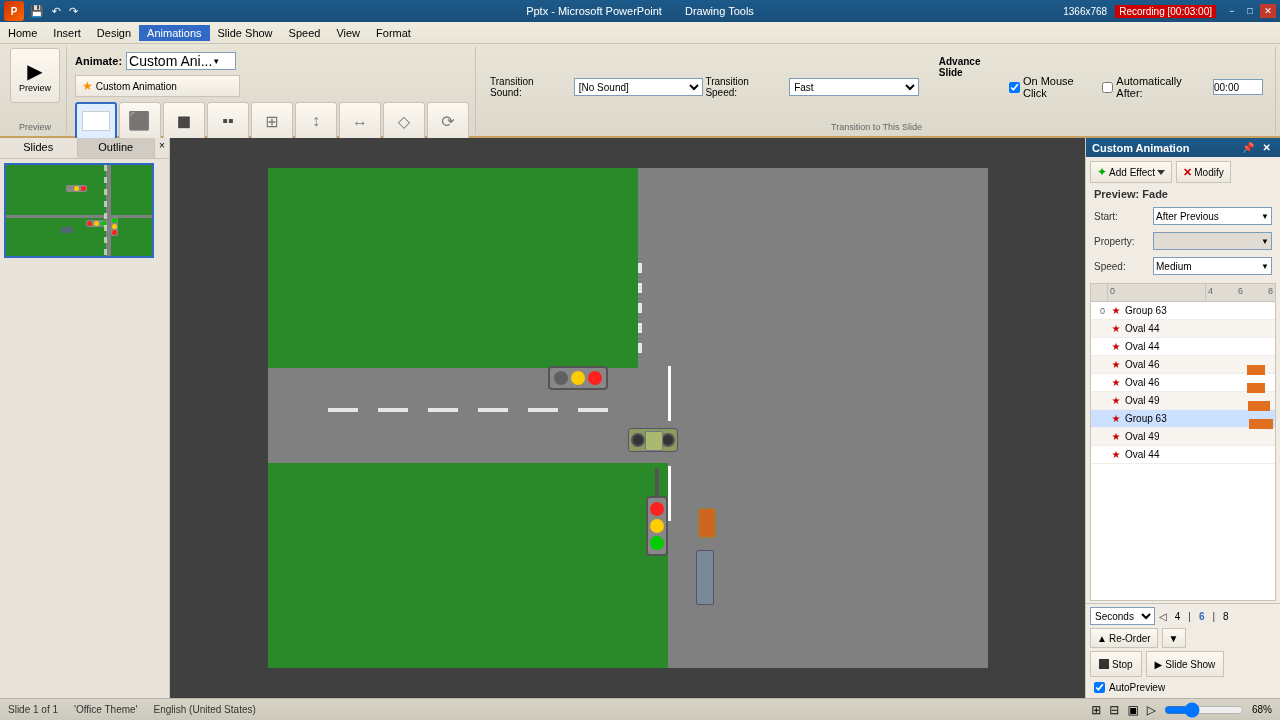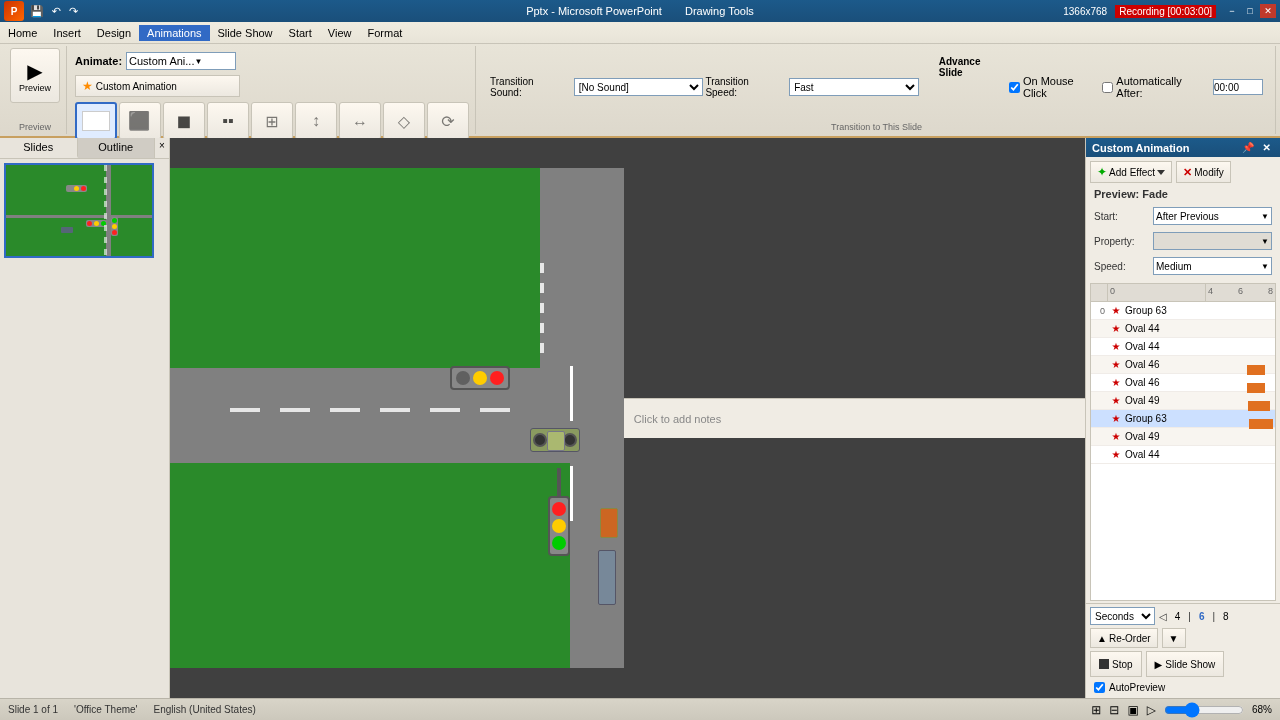--- a/index.html
+++ b/index.html
@@ -156,42 +156,42 @@
     <div class="title-btn close-btn">✕</div>
   </div>
 </div>
 
 <div id="menubar">
   <div class="menu-item">Home</div>
   <div class="menu-item">Insert</div>
   <div class="menu-item">Design</div>
   <div class="menu-item" style="background:#316ac5;color:white;">Animations</div>
   <div class="menu-item">Slide Show</div>
-  <div class="menu-item">Start</div>
+  <div class="menu-item">Speed</div>
   <div class="menu-item">View</div>
   <div class="menu-item">Format</div>
 </div>
 
 <div id="ribbon">
   <div id="ribbon-content" style="height:92px;">
 
     <div class="ribbon-group">
       <div class="preview-btn">
         <div style="font-size:20px;">▶</div>
         <div style="font-size:9px;">Preview</div>
       </div>
       <div class="ribbon-group-label">Preview</div>
     </div>
 
     <div class="ribbon-group" style="min-width:320px;">
       <div style="display:flex;flex-direction:column;gap:3px;flex:1;padding-top:4px;">
         <div class="animate-row">
           <span class="animate-label">Animate:</span>
           <div class="animate-combo">
-            <span style="font-size:11px;">Custom Ani...</span>
+            <span style="font-size:14px;">Custom Ani...</span>
             <span style="font-size:8px;">▼</span>
           </div>
         </div>
         <div class="custom-anim-btn" style="width:165px;">
           <span style="color:#ff8c00;font-size:12px;">★</span>
           <span>Custom Animation</span>
         </div>
 
         <div style="display:flex;gap:2px;margin-top:2px;">
           <div class="anim-thumb active" style="width:42px;height:38px;">
@@ -349,23 +349,20 @@
       <div style="position:absolute;left:430px;top:340px;width:18px;height:30px;background:#cc6622;border:1px solid #884;border-radius:2px;"></div>
 
       <div style="position:absolute;left:428px;top:382px;width:18px;height:55px;background:#778899;border:1px solid #556;border-radius:2px;"></div>
 
       <div style="position:absolute;left:400px;top:198px;width:3px;height:55px;background:white;"></div>
 
       <div style="position:absolute;left:400px;top:298px;width:3px;height:55px;background:white;"></div>
 
     </div>
 
-    <div style="width:720px;height:40px;background:#f0ece4;border-top:1px solid #c8c4b8;display:flex;align-items:center;padding:0 10px;">
-      <span style="color:#888;font-size:11px;">Click to add notes</span>
-    </div>
   </div>
 
   <div id="anim-panel">
     <div id="anim-panel-header">
       <span>Custom Animation</span>
       <div id="anim-panel-header-icons">
         <span class="panel-header-icon">📌</span>
         <span class="panel-header-icon">✕</span>
       </div>
     </div>

